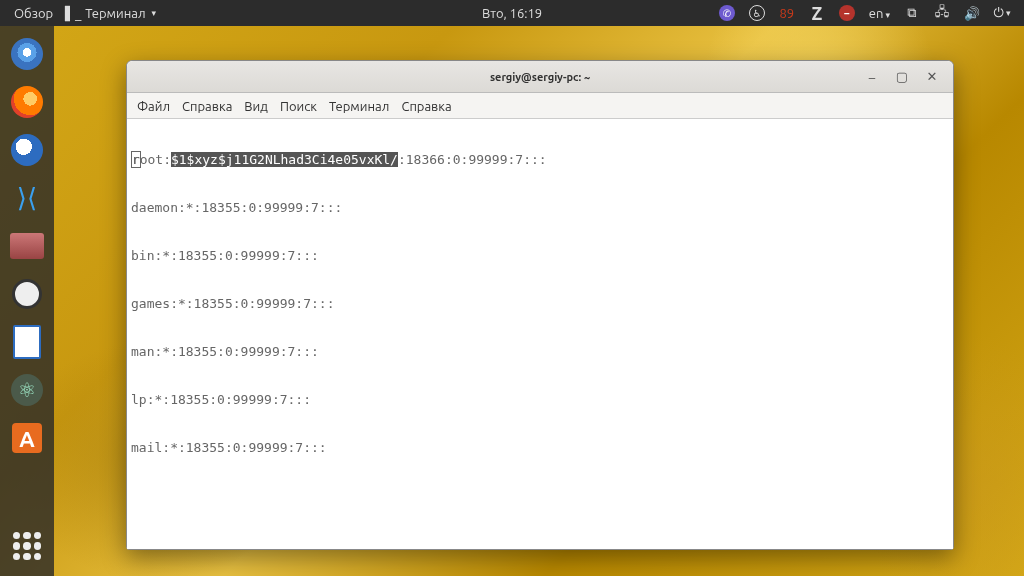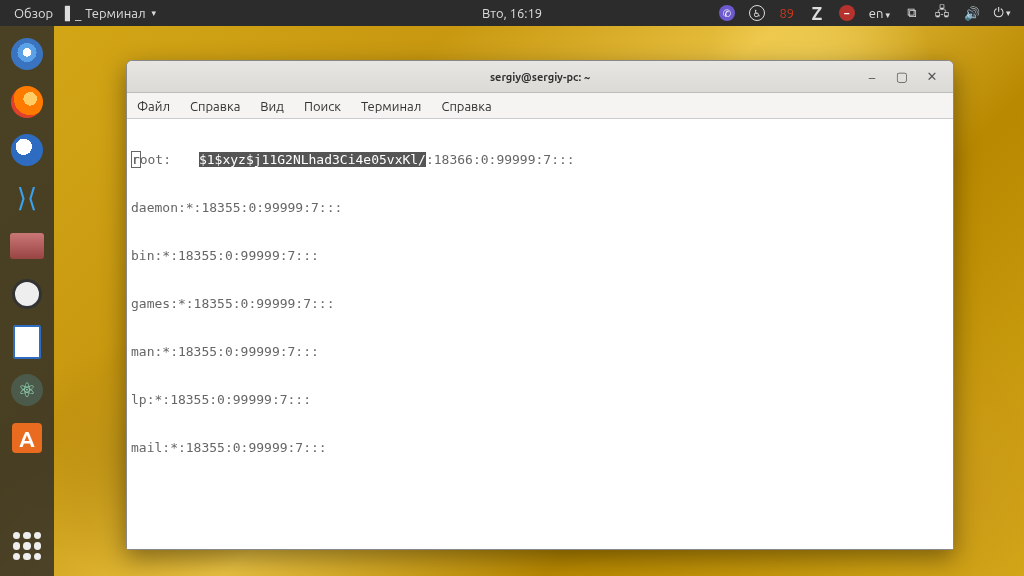--- a/index.html
+++ b/index.html
@@ -76,38 +76,38 @@
   position:relative;
 }
 .titlebar-title { position:absolute; left:50%; transform:translateX(-50%); font-weight:bold; font-size:11px; color:#333; }
 .win-controls { margin-left:auto; display:flex; gap:16px; padding-right:14px; color:#555; }
 .win-btn { width:14px; height:14px; display:inline-flex; align-items:center; justify-content:center; font-size:13px; cursor:pointer; }
 .menubar {
   height:26px;
   background:#f5f4f2;
   border-bottom:1px solid #ccc;
   display:flex; align-items:center;
-  gap:20px;
+  gap:12px;
   padding:0 10px;
   font-size:13px; color:#333;
 }
 .menu-item { cursor:pointer; }
 .terminal-content {
   flex:1;
   background:#fff;
   color:#666;
   font-family:"DejaVu Sans Mono","Ubuntu Mono",monospace;
   font-size:13px;
   line-height:16px;
   padding:1px 4px;
   overflow:hidden;
   white-space:pre;
 }
 .t-line { display:block; }
-.hl { background:#555; color:#fff;margin-left:28px; }
+.hl { background:#555; color:#fff; }
 .arrow-down { font-size:9px; margin-left:2px; }
 </style>
 </head>
 <body>
 
 <div class="bg-texture"></div>
 
 <div class="top-bar">
   <div class="top-left">
     <span>Обзор</span>

